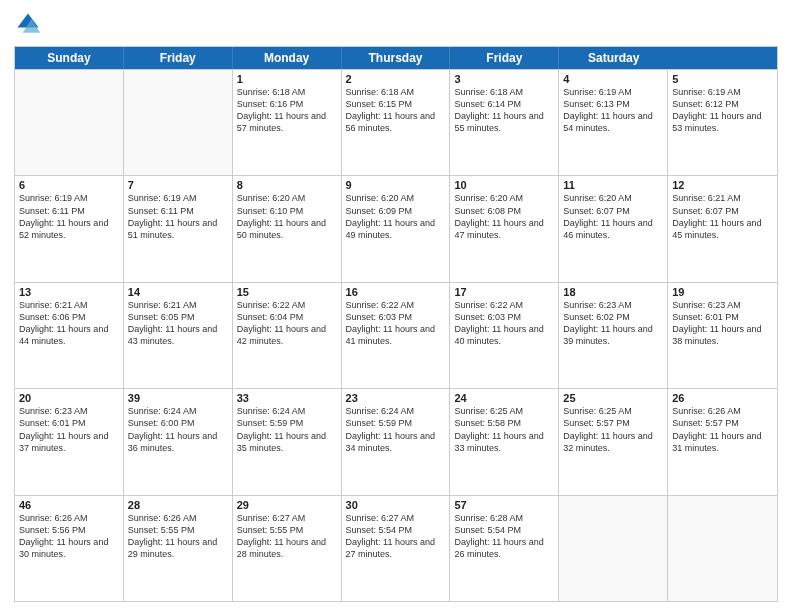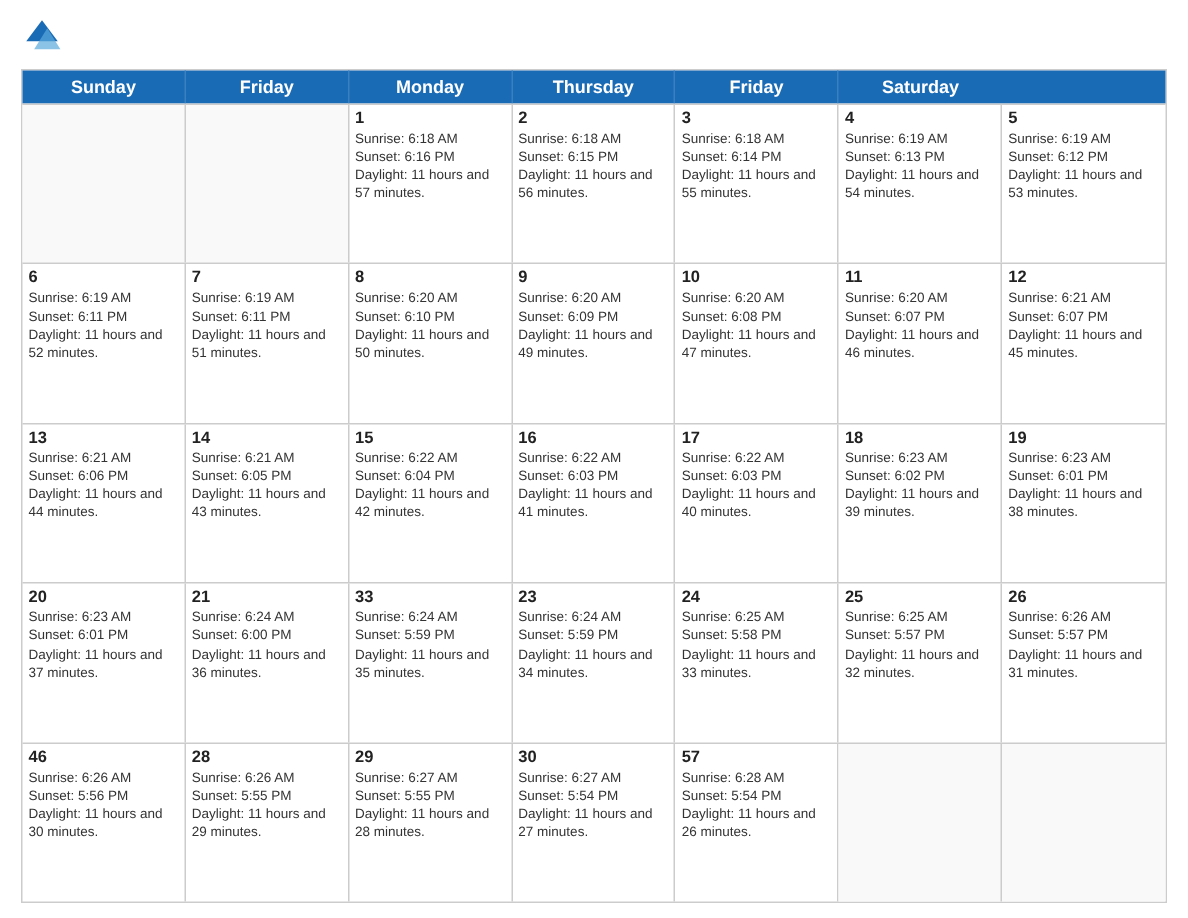--- a/index.html
+++ b/index.html
@@ -268,21 +268,21 @@
           </div>
         </div>
         <div class="cal-row">
           <div class="cal-cell">
             <div class="day-num">20</div>
             <div class="cell-text" style="white-space: pre-line;">Sunrise: 6:23 AM
 Sunset: 6:01 PM
 Daylight: 11 hours and 37 minutes.</div>
           </div>
           <div class="cal-cell">
-            <div class="day-num">21</div>
+            <div class="day-num">39</div>
             <div class="cell-text" style="white-space: pre-line;">Sunrise: 6:24 AM
 Sunset: 6:00 PM
 Daylight: 11 hours and 36 minutes.</div>
           </div>
           <div class="cal-cell">
             <div class="day-num">33</div>
             <div class="cell-text" style="white-space: pre-line;">Sunrise: 6:24 AM
 Sunset: 5:59 PM
 Daylight: 11 hours and 35 minutes.</div>
           </div>

